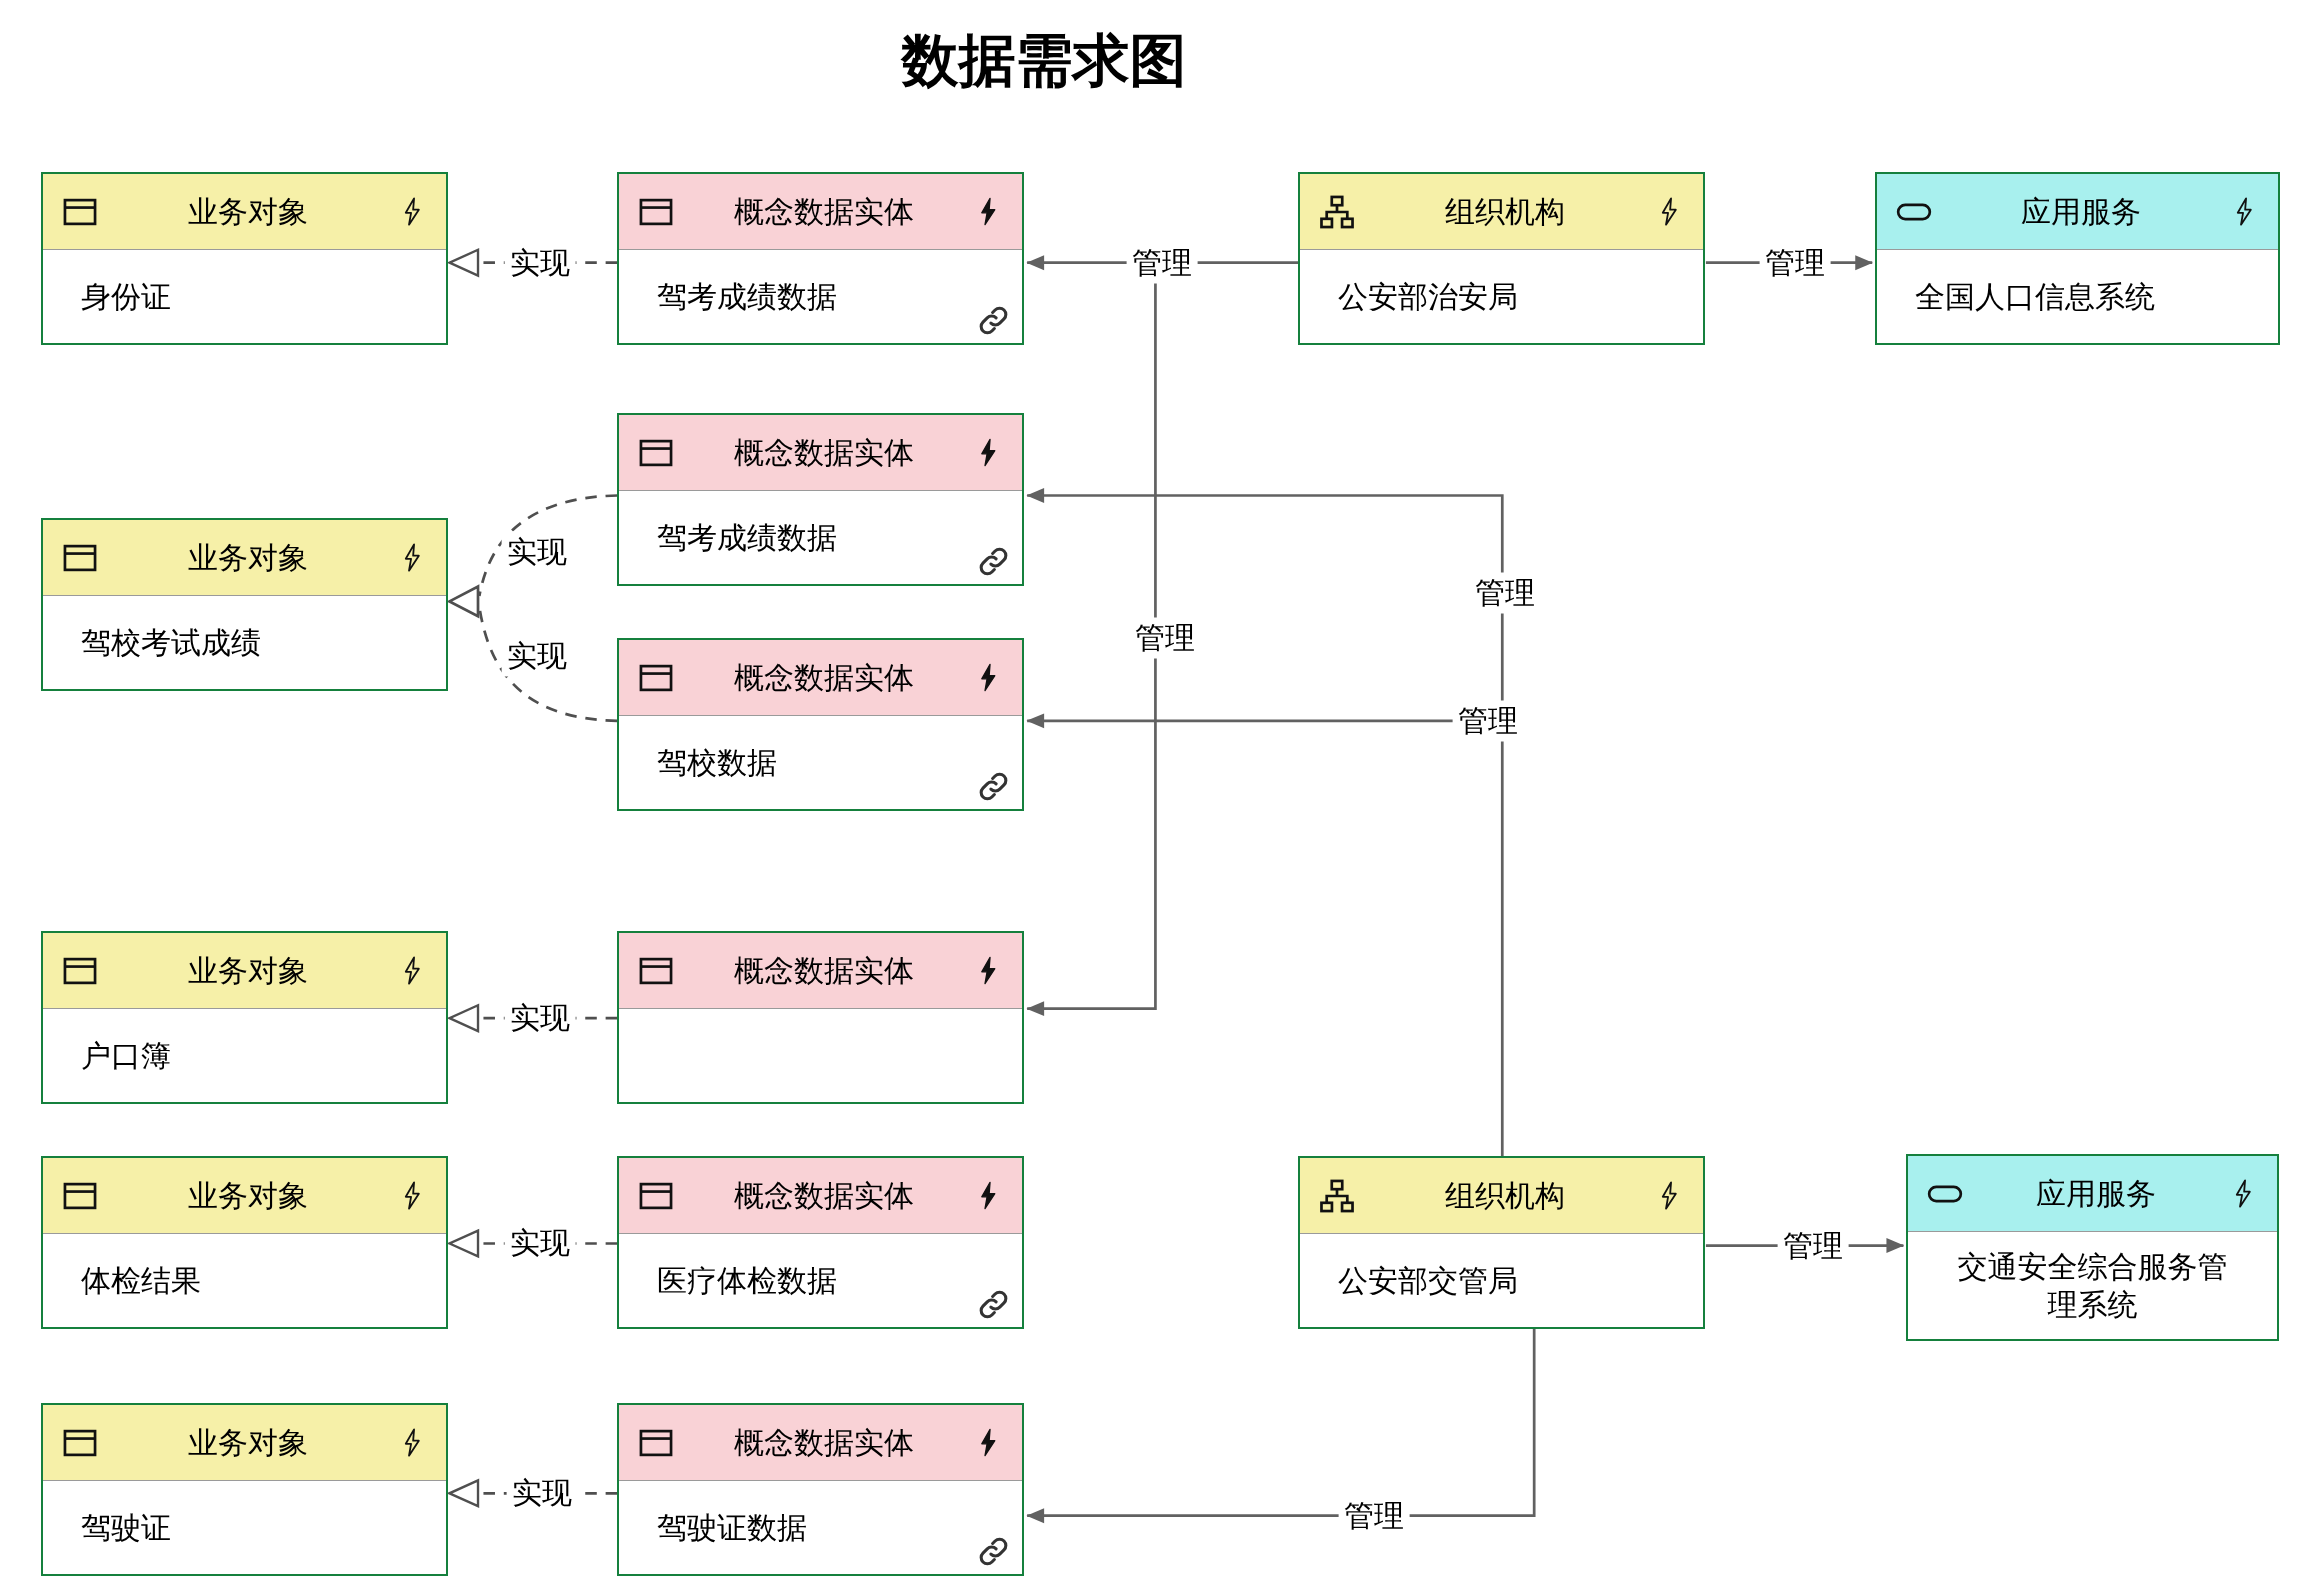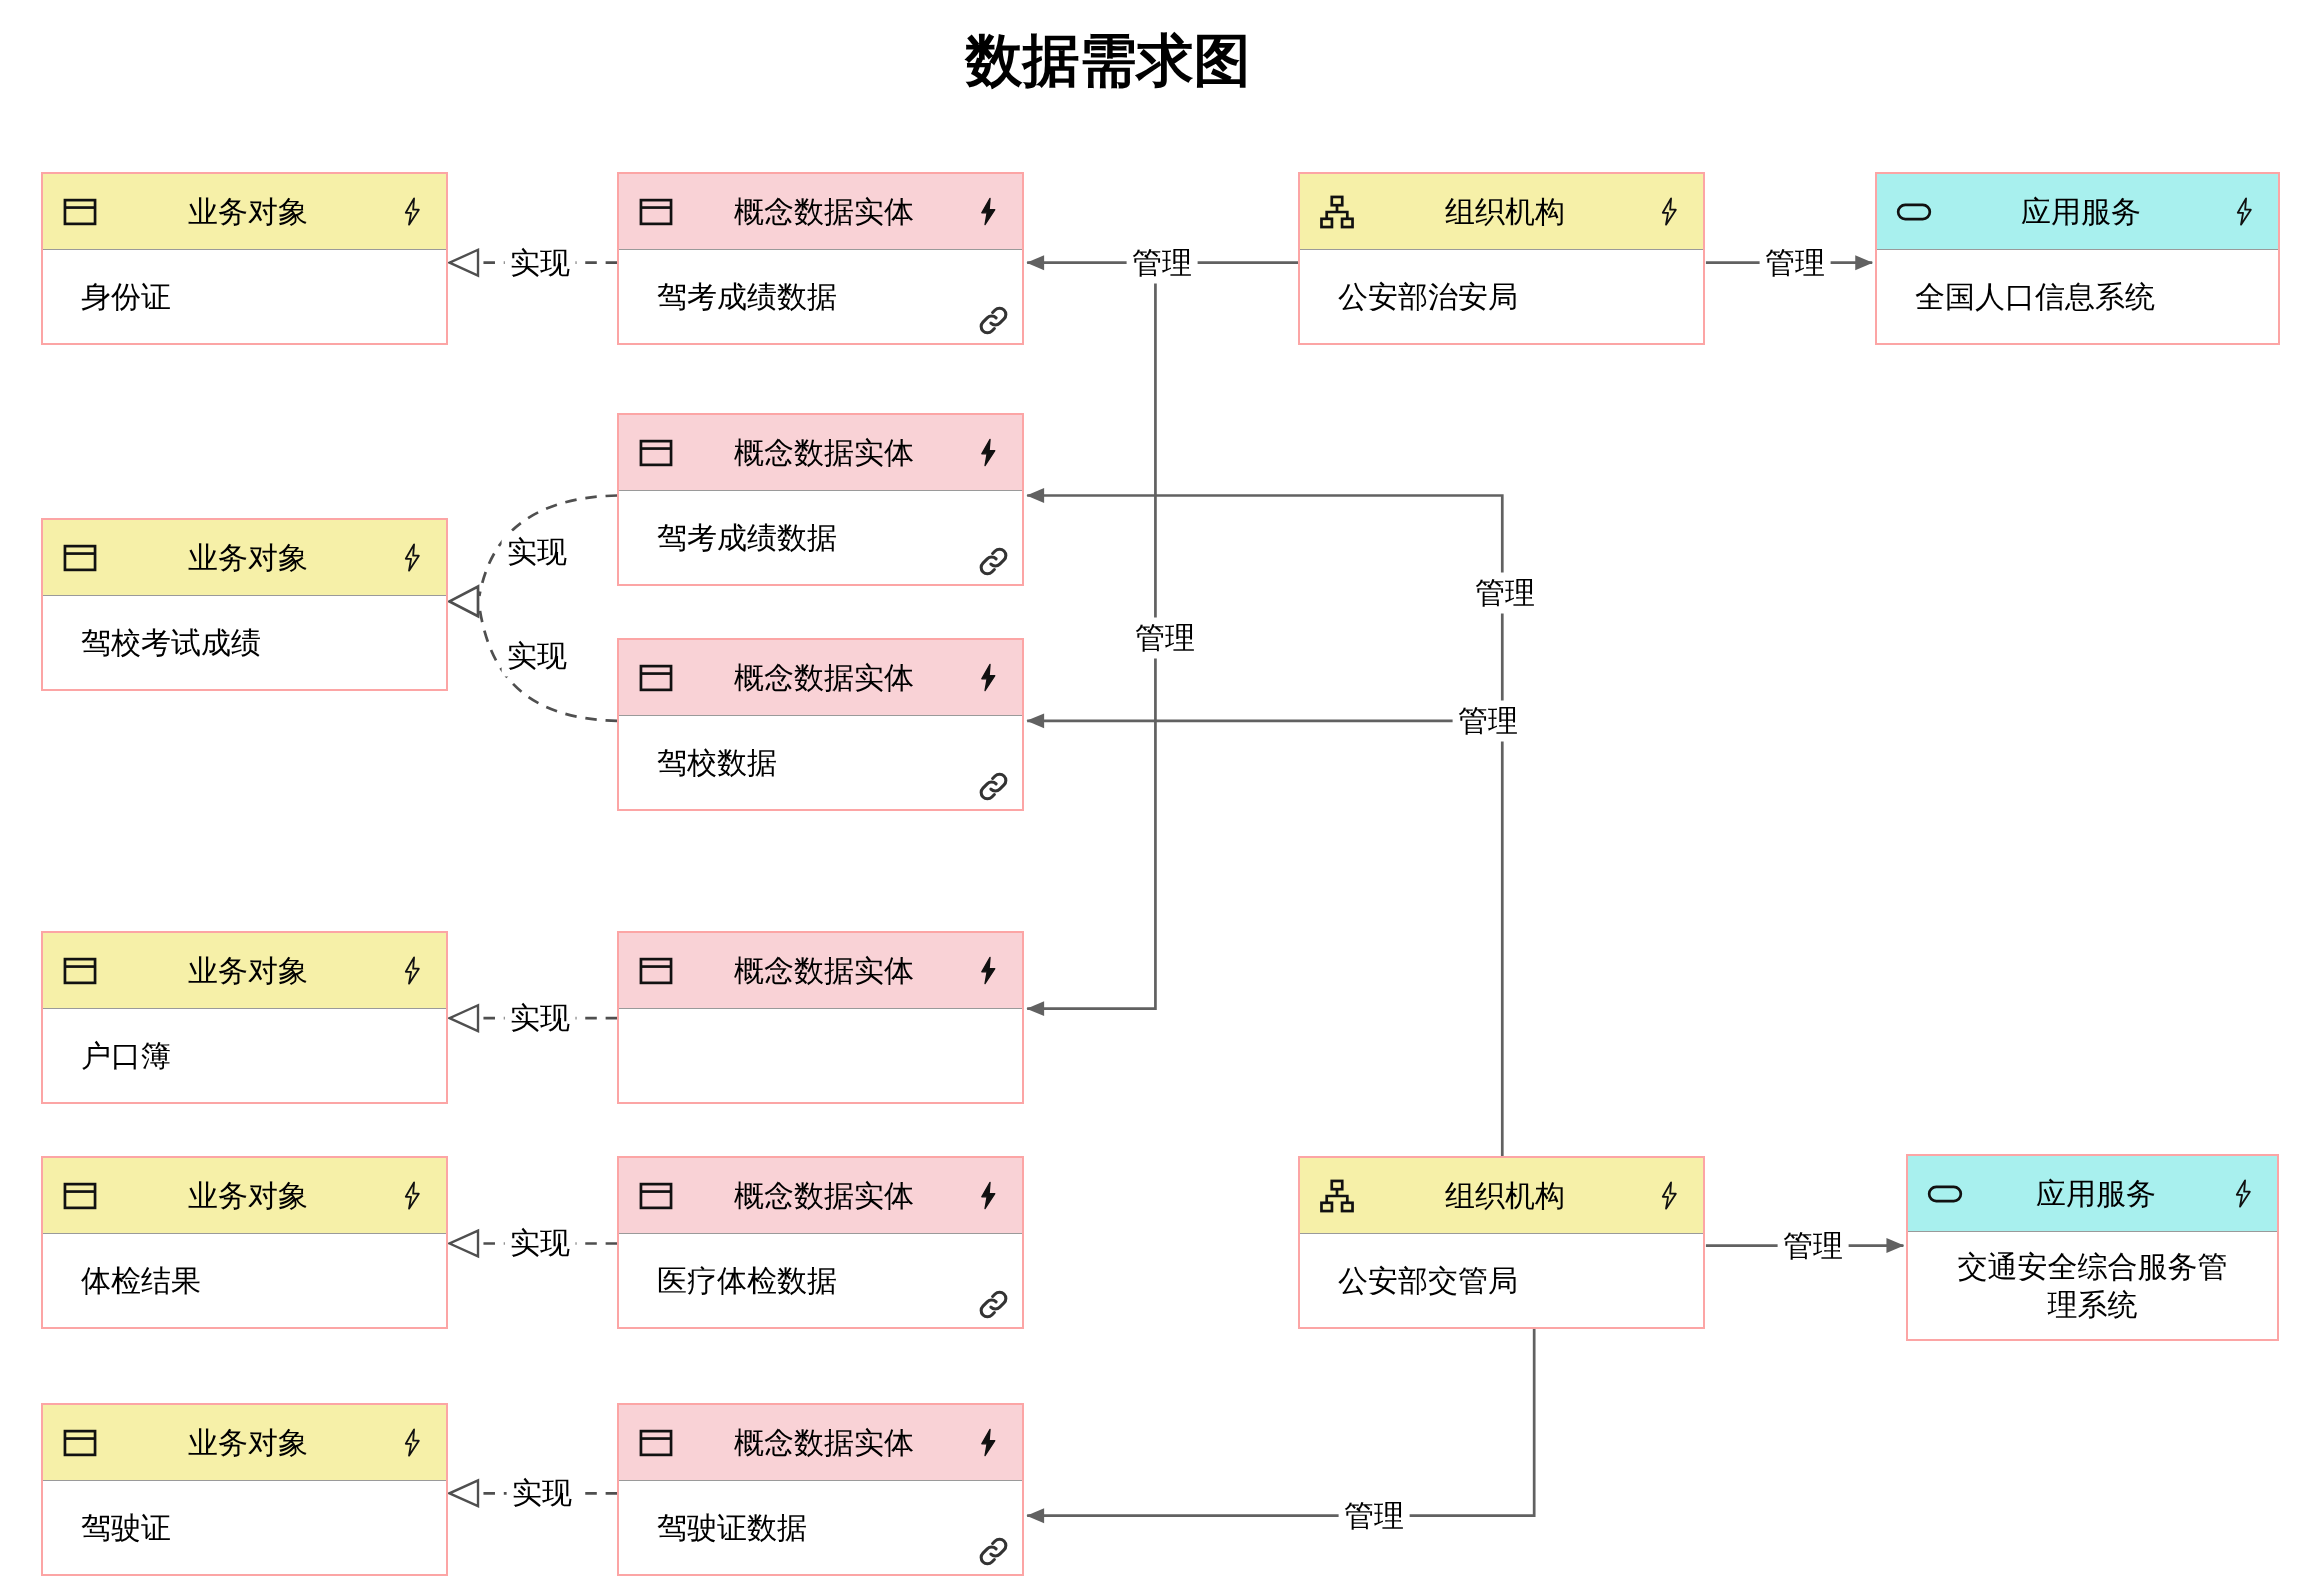--- a/index.html
+++ b/index.html
@@ -1,24 +1,24 @@
 <!DOCTYPE html>
 <html style="font-size:11px"><head>
 <meta charset="utf-8">
 <style>
   html,body{margin:0;padding:0;background:#ffffff;}
   body{font-family:"Liberation Sans","DejaVu Sans",sans-serif;color:#000;}
   .canvas{position:relative;width:2319px;height:1589px;background:#ffffff;overflow:hidden;}
-  .title{position:absolute;top:23px;left:1108px;transform:translateX(-50%);
+  .title{position:absolute;top:23px;left:1044px;transform:translateX(-50%);
          font-size:57px;font-weight:bold;white-space:nowrap;}
   #edges-layer{position:absolute;left:0;top:0;width:2319px;height:1589px;}
   .edge.management{stroke:#616161;stroke-width:4;fill:none;}
   .edge.realization{stroke:#4f4f4f;stroke-width:4;fill:none;stroke-dasharray:17 13;}
   .tri{fill:#ffffff;stroke:#4f4f4f;stroke-width:4;}
-  .node{position:absolute;border:2px solid #fca5a5;background:#ffffff;box-sizing:border-box;}
+  .node{position:absolute;border:2px solid #15803d;background:#ffffff;box-sizing:border-box;}
   .hdr{height:76px;display:flex;align-items:center;padding:0 17.6px;box-sizing:border-box;
        border-bottom:1.4px solid #9a9a9a;}
   .hdr-yellow{background:#f6f0a8;}
   .hdr-pink{background:#f9d2d6;justify-content:flex-end;}
   .hdr-cyan{background:#a8f0ee;}
   .hdr .type{flex:1;text-align:center;font-size:30px;line-height:1.1;}
   .icon{width:38px;height:38px;display:inline-flex;flex:none;}
   .icon svg{width:100%;height:100%;}
   .bolt{width:31px;height:35px;}
   .body{position:relative;display:flex;align-items:center;justify-content:flex-start;

